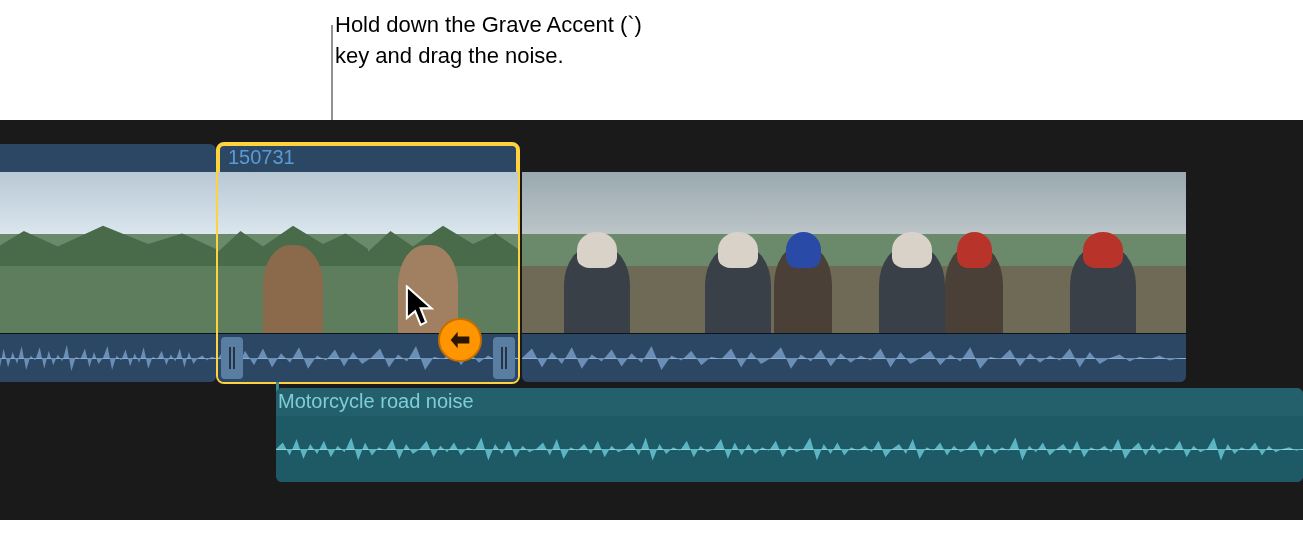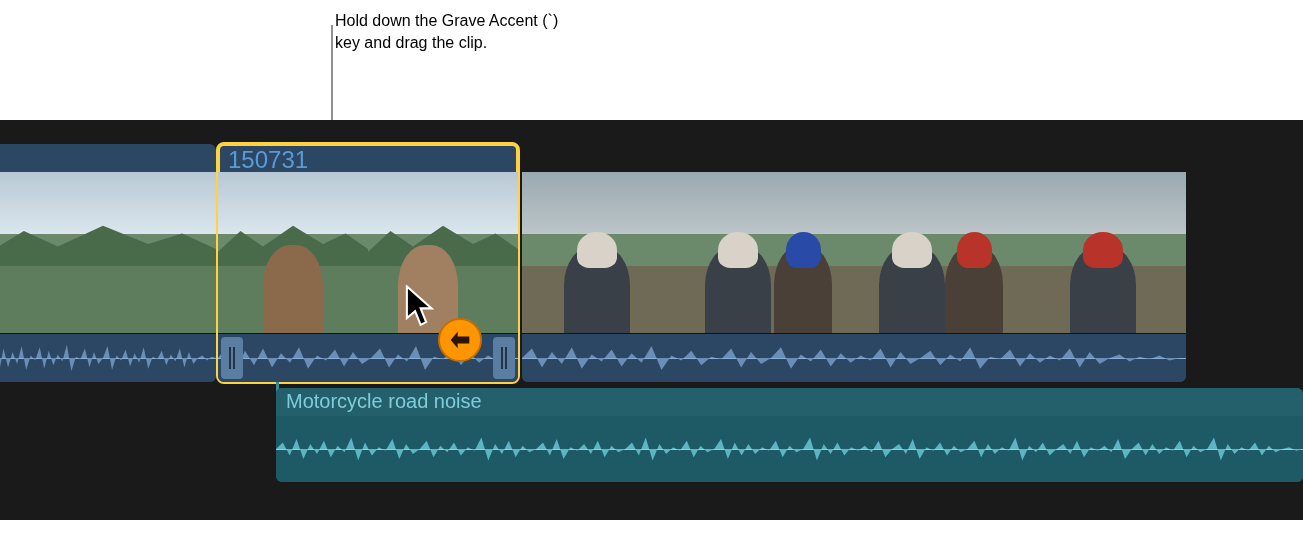--- a/index.html
+++ b/index.html
@@ -1,24 +1,24 @@
 <!DOCTYPE html>
 <html><head>
 <meta charset="utf-8">
 <style>
   html,body{margin:0;padding:0;width:1303px;height:537px;background:#fff;font-family:-apple-system,Helvetica,Arial,sans-serif;overflow:hidden}
-  .callout{position:absolute;left:335px;top:10px;font-size:16px;color:#000;line-height:1.4}
+  .callout{position:absolute;left:335px;top:10px;font-size:22px;color:#000;line-height:1.4}
   .callout-line{position:absolute;left:330px;top:25px}
 
   .timeline{position:absolute;left:0;top:120px;width:1303px;height:400px;background:#1a1a1a}
 
   
   .vtrack{position:absolute;left:0;top:24px;height:238px;width:1303px}
   .clip{position:absolute;top:0;border-radius:6px;overflow:hidden;box-sizing:border-box}
-  .clip .hdr{height:28px;background:#2b4763;color:#5b9bd5;font-size:24px;padding:2px 10px;border-radius:6px 6px 0 0}
+  .clip .hdr{height:28px;background:#2b4763;color:#5b9bd5;font-size:20px;padding:2px 10px;border-radius:6px 6px 0 0}
   .clip .body{position:absolute;left:0;top:28px;right:0;bottom:48px;background:#3a5470}
   .clip .audio{position:absolute;left:0;right:0;bottom:0;height:48px;background:#2b4763}
   .divider{position:absolute;left:0;right:0;bottom:48px;height:1px;background:#0e141b}
   .sel{outline:4px solid #ffd23f;outline-offset:-2px}
 
   
   .thumb{position:absolute;top:0;bottom:0;background:#6b8a6b}
   .sky{position:absolute;left:0;right:0;top:0;height:38%;background:linear-gradient(#b8c8d4,#dbe6ee)}
   .mtn{position:absolute;left:0;right:0;top:30%;bottom:38%;background:#4a6b4a;clip-path:polygon(0 60%,15% 20%,30% 50%,50% 10%,70% 45%,85% 25%,100% 55%,100% 100%,0 100%)}
   .grd{position:absolute;left:0;right:0;bottom:0;height:42%;background:#5d7d5d}
@@ -30,39 +30,39 @@
 
   
   .wave{position:absolute;left:0;right:0;top:0;bottom:0;background:#2b4763}
   .wave::before{content:"";position:absolute;left:0;right:0;top:50%;height:1px;background:#87aed6}
   .wave svg{position:absolute;left:0;top:0;width:100%;height:100%}
   .teal .wave{background:#1e5a66}
   .teal .wave::before{background:#8cd4dc}
 
   
   .aclip{position:absolute;top:268px;border-radius:6px;overflow:hidden;background:#1e5a66}
-  .aclip .hdr{height:28px;background:#24606c;color:#7ecdd8;font-size:20px;padding:2px 10px}
+  .aclip .hdr{height:28px;background:#24606c;color:#7ecdd8;font-size:20px;padding:2px 2px}
   .aclip .body{position:absolute;left:0;top:28px;right:0;bottom:0}
   .connector{position:absolute;width:3px;background:#3a8a96;top:262px;height:12px}
 
   
   .trimh{position:absolute;bottom:3px;width:22px;height:42px;background:#5a7da2;border-radius:4px;display:flex;align-items:center;justify-content:center;gap:2px}
   .trimh span{width:2px;height:22px;background:#243447}
 
   
   .cursor{position:absolute;left:405px;top:165px;pointer-events:none}
   .slip{position:absolute;left:438px;top:198px;width:40px;height:40px;border-radius:50%;background:#ff9500;display:flex;align-items:center;justify-content:center;border:2px solid #c56f00}
   .slip svg{width:28px;height:28px}
 </style>
 </head>
 <body>
 
 <div class="callout">
   <div>Hold down the Grave Accent (`)</div>
-  <div>key and drag the clip.</div>
+  <div>key and drag the noise.</div>
 </div>
 <svg class="callout-line" width="8" height="130">
   <line x1="2" y1="0" x2="2" y2="130" stroke="#222" stroke-width="1"></line>
 </svg>
 
 <div class="timeline">
   <div class="vtrack">
 
     <div class="clip" style="left:-10px;width:226px;height:238px">
       <div class="hdr"></div>

